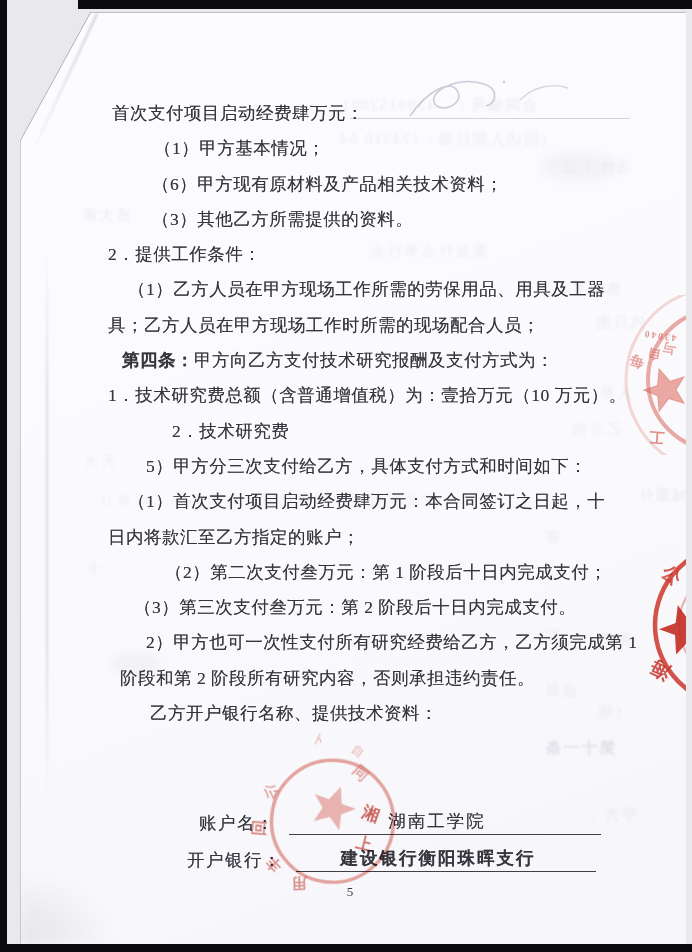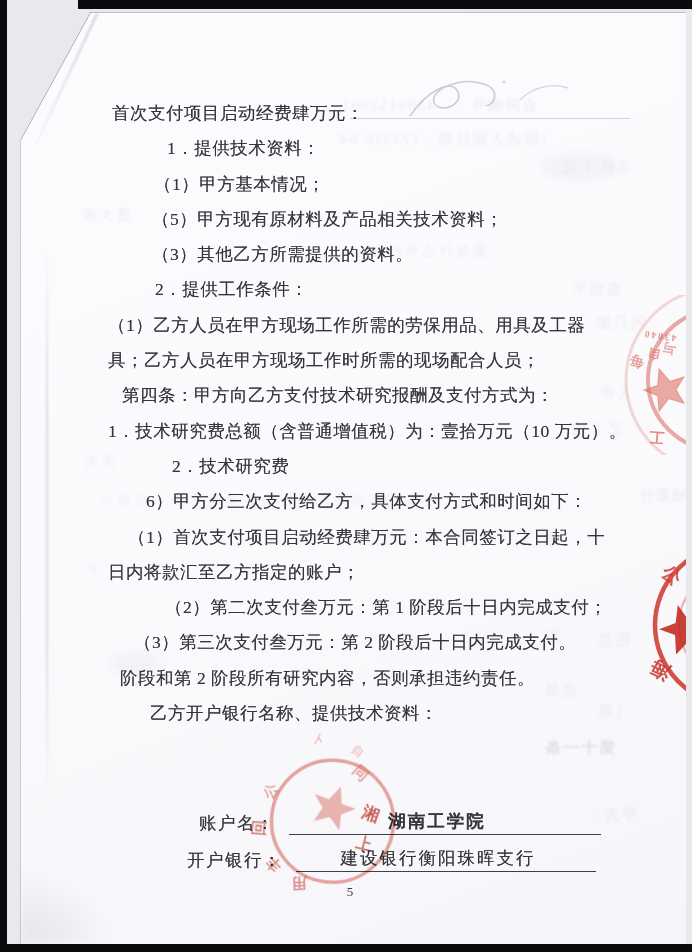--- a/index.html
+++ b/index.html
@@ -25,21 +25,21 @@
         transform-origin:0 0;transform:rotate(115deg);filter:blur(1px);}
   .left-crease{position:absolute;left:26px;top:230px;height:560px;width:2px;filter:blur(.8px);
         background:linear-gradient(to bottom,rgba(140,138,150,0),rgba(140,138,150,.28) 30%,rgba(140,138,150,.28) 70%,rgba(140,138,150,0));}
   .corner-shade{position:absolute;left:0;top:856px;width:95px;height:76px;filter:blur(6px);
         background:radial-gradient(ellipse at 0% 100%,rgba(150,148,158,.20),transparent 70%);}
   .smudge{position:absolute;border-radius:50%;filter:blur(4px);}
 
   .textflow{position:absolute;left:88px;top:84px;width:556px;z-index:2;}
   .line{height:35.3px;line-height:35.3px;font-size:17.5px;letter-spacing:.5px;color:#35353c;
         white-space:nowrap;text-shadow:0 0 .4px rgba(40,40,55,.55);}
-  .bold{font-weight:normal;}
+  .bold{font-weight:bold;}
 
   .bankrow{position:absolute;display:flex;align-items:flex-end;font-size:17.5px;color:#35353c;z-index:2;
         text-shadow:0 0 .4px rgba(40,40,55,.55);}
   .blabel{letter-spacing:1.5px;white-space:nowrap;}
   .bline{border-bottom:1.4px solid #3f3f47;margin-left:14px;text-align:center;padding-bottom:1px;white-space:nowrap;}
   .bval{letter-spacing:2px;display:inline-block;transform:translateX(-8px);}
 
   .pagenum{position:absolute;left:310px;top:872px;width:40px;text-align:center;font-size:13px;color:#3c3c44;z-index:2;}
 
   .ghost{position:absolute;color:#8b93ae;transform:scaleX(-1);filter:blur(1.1px);
@@ -88,42 +88,42 @@
     <div class="ghost" style="left:64px;top:548px;opacity:.10;">卡</div>
     <div class="ghost" style="left:523px;top:614px;opacity:.11;">踪</div>
     <div class="ghost" style="left:576px;top:619px;opacity:.12;">图范</div>
     <div class="ghost" style="left:523px;top:669px;opacity:.11;">进展</div>
     <div class="ghost" style="left:576px;top:690px;opacity:.12;">（规</div>
     <div class="ghost" style="left:523px;top:726px;opacity:.22;font-size:16px;font-weight:bold;">第十一条</div>
     <div class="ghost" style="left:565px;top:794px;opacity:.15;">甲方：</div>
 
     <div class="textflow">
       <div class="line" style="margin-left:4px"><span class="bold"></span><span>首次支付项目启动经费肆万元：</span></div>
-      <div class="line" style="margin-left:59px"><span class="bold"></span><span>1．提供技术资料：</span></div>
       <div class="line" style="margin-left:46px"><span class="bold"></span><span>（1）甲方基本情况；</span></div>
-      <div class="line" style="margin-left:44px"><span class="bold"></span><span>（5）甲方现有原材料及产品相关技术资料；</span></div>
+      <div class="line" style="margin-left:44px"><span class="bold"></span><span>（6）甲方现有原材料及产品相关技术资料；</span></div>
       <div class="line" style="margin-left:44px"><span class="bold"></span><span>（3）其他乙方所需提供的资料。</span></div>
-      <div class="line" style="margin-left:47px"><span class="bold"></span><span>2．提供工作条件：</span></div>
-      <div class="line" style=""><span class="bold"></span><span>（1）乙方人员在甲方现场工作所需的劳保用品、用具及工器</span></div>
+      <div class="line" style=""><span class="bold"></span><span>2．提供工作条件：</span></div>
+      <div class="line" style="margin-left:20px"><span class="bold"></span><span>（1）乙方人员在甲方现场工作所需的劳保用品、用具及工器</span></div>
       <div class="line" style="margin-left:0"><span class="bold"></span><span>具；乙方人员在甲方现场工作时所需的现场配合人员；</span></div>
       <div class="line" style="margin-left:14px"><span class="bold">第四条：</span><span>甲方向乙方支付技术研究报酬及支付方式为：</span></div>
       <div class="line" style=""><span class="bold"></span><span>1．技术研究费总额（含普通增值税）为：壹拾万元（10 万元）。</span></div>
       <div class="line" style="margin-left:64px"><span class="bold"></span><span>2．技术研究费</span></div>
-      <div class="line" style="margin-left:38px"><span class="bold"></span><span>6）甲方分三次支付给乙方，具体支付方式和时间如下：</span></div>
+      <div class="line" style="margin-left:38px"><span class="bold"></span><span>5）甲方分三次支付给乙方，具体支付方式和时间如下：</span></div>
       <div class="line" style="margin-left:20px"><span class="bold"></span><span>（1）首次支付项目启动经费肆万元：本合同签订之日起，十</span></div>
       <div class="line" style="margin-left:0"><span class="bold"></span><span>日内将款汇至乙方指定的账户；</span></div>
       <div class="line" style="margin-left:57px"><span class="bold"></span><span>（2）第二次支付叁万元：第 1 阶段后十日内完成支付；</span></div>
       <div class="line" style="margin-left:26px"><span class="bold"></span><span>（3）第三次支付叁万元：第 2 阶段后十日内完成支付。</span></div>
+      <div class="line" style="margin-left:38px"><span class="bold"></span><span>2）甲方也可一次性支付所有研究经费给乙方，乙方须完成第 1</span></div>
       <div class="line" style="margin-left:12px"><span class="bold"></span><span>阶段和第 2 阶段所有研究内容，否则承担违约责任。</span></div>
       <div class="line" style="margin-left:42px"><span class="bold"></span><span>乙方开户银行名称、提供技术资料：</span></div>
     </div>
 
     <div class="bankrow" style="left:167px;top:797px;margin-left:12px;">
       <span class="blabel">账户名：</span>
-      <span class="bline" style="width:312px;font-weight:bold;"><span class="bval">湖南工学院</span></span>
+      <span class="bline" style="width:312px;"><span class="bval">湖南工学院</span></span>
     </div>
     <div class="bankrow" style="left:167px;top:834px;">
       <span class="blabel">开户银行：</span>
       <span class="bline" style="width:300px;"><span class="bval bold">建设银行衡阳珠晖支行</span></span>
     </div>
 
     <div class="pagenum">5</div>
 
     <svg class="stamp" style="left:590px;top:283px;" width="82" height="160" viewBox="0 0 82 160">
       <g font-weight="bold">

